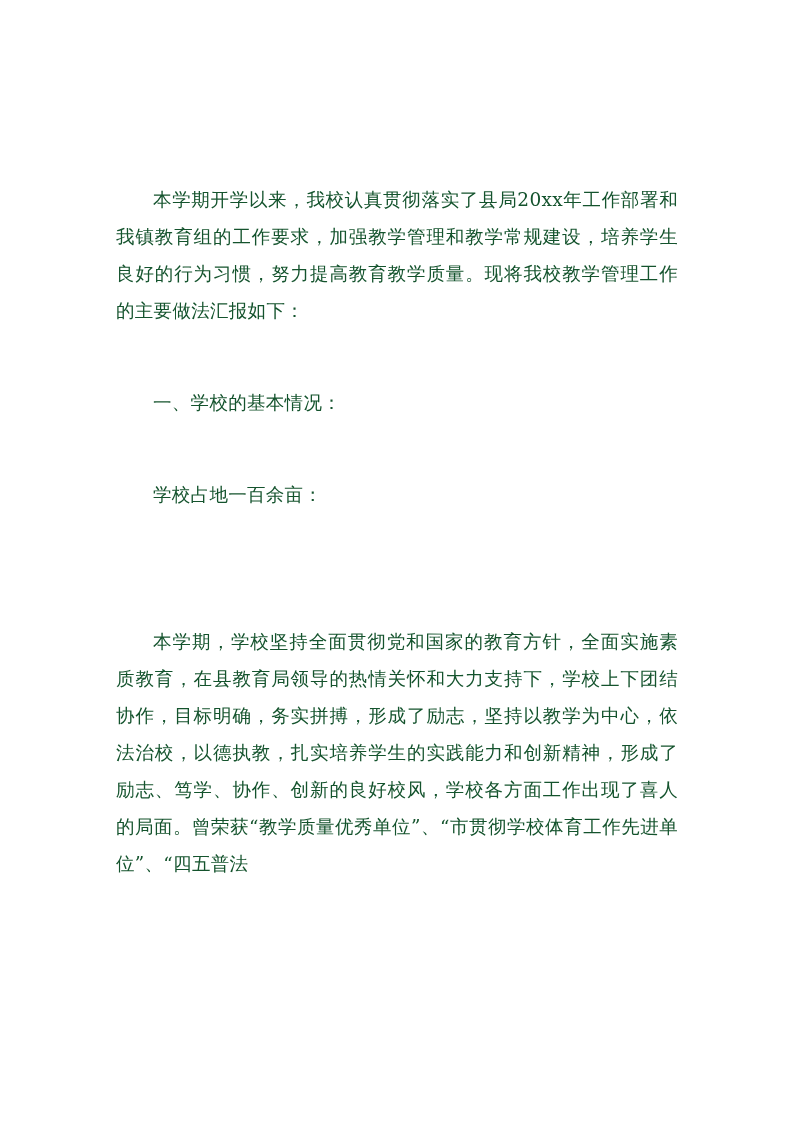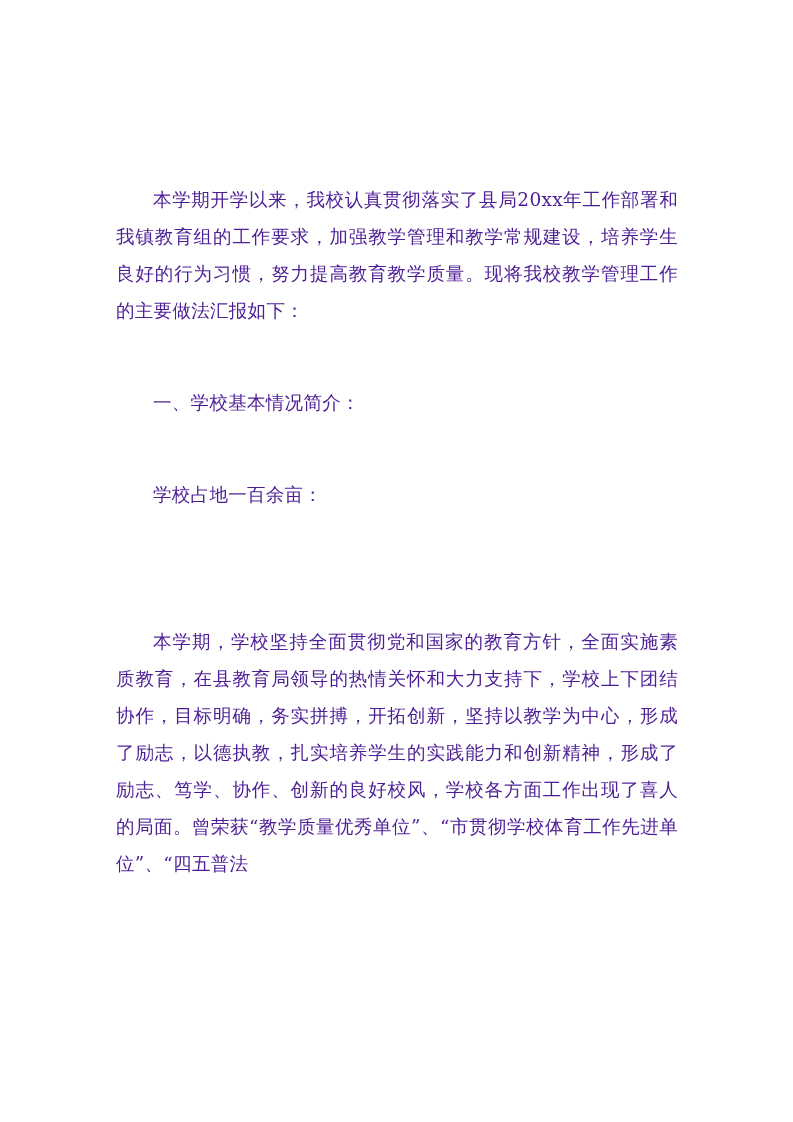--- a/index.html
+++ b/index.html
@@ -4,37 +4,37 @@
 <style>
   html, body { margin: 0; padding: 0; background: #ffffff; }
   body { width: 793px; height: 1122px; position: relative; overflow: hidden; }
   .page {
     position: absolute;
     left: 116px;
     top: 181px;
     width: 562px;
     font-family: "DejaVu Serif", "Liberation Serif", serif;
     font-size: 18.5px;
-    color: #4c1d95;
+    color: #14532d;
   }
   .para {
     margin: 0;
     line-height: 37px;
     text-indent: 37px;
     text-align: justify;
     text-align-last: left;
     letter-spacing: 0.3px;
   }
   .gap { height: 55px; }
 </style>
 </head>
 <body>
 
 <div class="page">
   <p class="para">本学期开学以来，我校认真贯彻落实了县局20xx年工作部署和我镇教育组的工作要求，加强教学管理和教学常规建设，培养学生良好的行为习惯，努力提高教育教学质量。现将我校教学管理工作的主要做法汇报如下：</p>
   <div class="gap"></div>
-  <p class="para">一、学校基本情况简介：</p>
+  <p class="para">一、学校的基本情况：</p>
   <div class="gap"></div>
   <p class="para">学校占地一百余亩：</p>
   <div class="gap"></div>
   <div class="gap"></div>
-  <p class="para">本学期，学校坚持全面贯彻党和国家的教育方针，全面实施素质教育，在县教育局领导的热情关怀和大力支持下，学校上下团结协作，目标明确，务实拼搏，开拓创新，坚持以教学为中心，形成了励志，以德执教，扎实培养学生的实践能力和创新精神，形成了励志、笃学、协作、创新的良好校风，学校各方面工作出现了喜人的局面。曾荣获“教学质量优秀单位”、“市贯彻学校体育工作先进单位”、“四五普法</p>
+  <p class="para">本学期，学校坚持全面贯彻党和国家的教育方针，全面实施素质教育，在县教育局领导的热情关怀和大力支持下，学校上下团结协作，目标明确，务实拼搏，形成了励志，坚持以教学为中心，依法治校，以德执教，扎实培养学生的实践能力和创新精神，形成了励志、笃学、协作、创新的良好校风，学校各方面工作出现了喜人的局面。曾荣获“教学质量优秀单位”、“市贯彻学校体育工作先进单位”、“四五普法</p>
 </div>
 
 </body></html>

